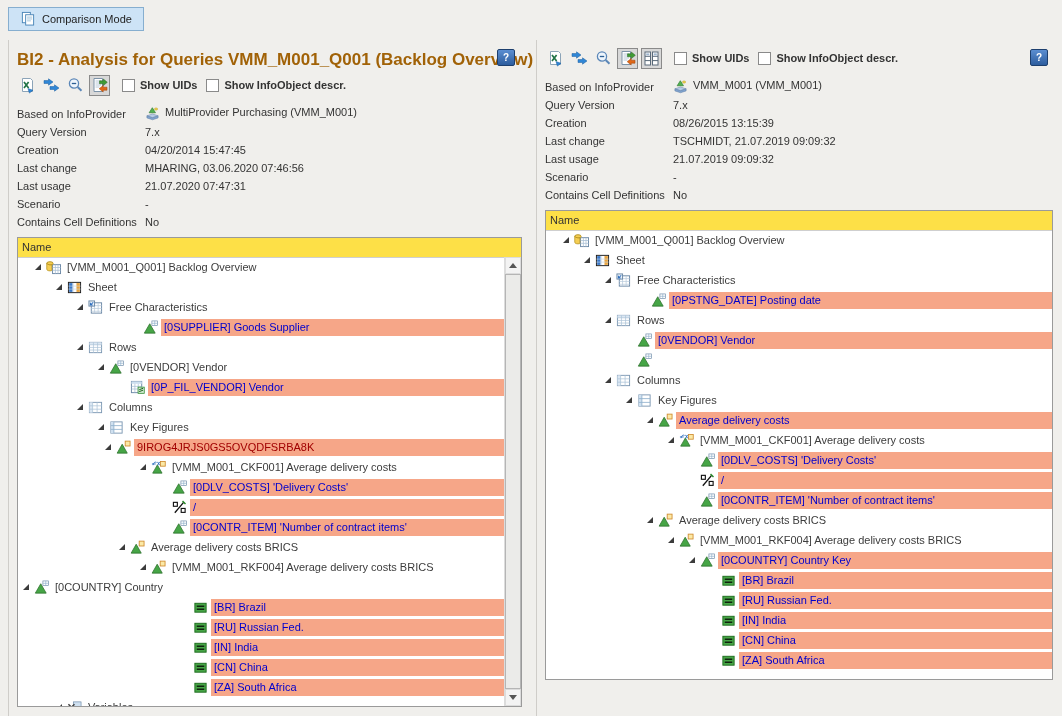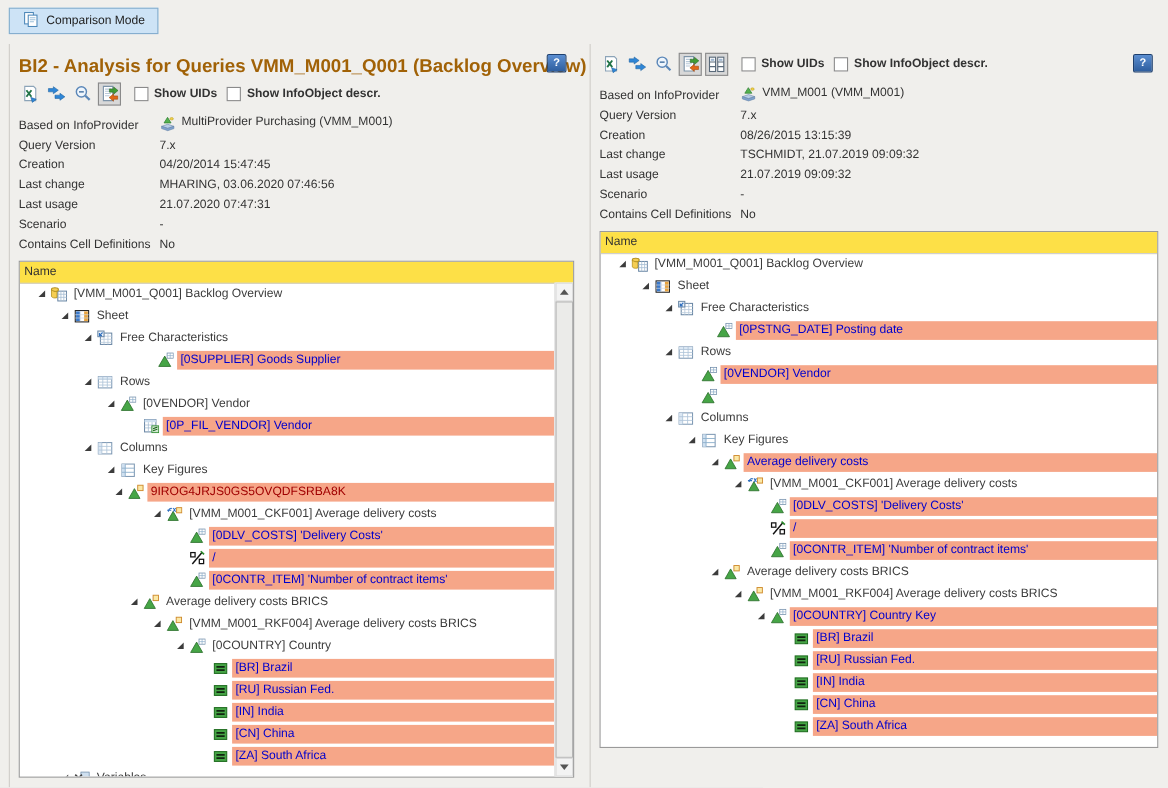--- a/index.html
+++ b/index.html
@@ -353,21 +353,21 @@
               <span class="tri"></span>
             </span>
             <span class="ticon">
               <svg class="ti" viewBox="0 0 16 16">
                 <path d="M6.6 4.5 12 14H1.2z" fill="#46a546" stroke="#2a6e2a" stroke-width=".8"></path>
                 <rect x="9.8" y="1.2" width="5.2" height="5.2" fill="#fbe9a6" stroke="#cf8a2d" stroke-width=".9"></rect>
               </svg>
             </span>
             <span class="tlab">[VMM_M001_RKF004] Average delivery costs BRICS</span>
           </div>
-          <div class="trow" style="padding-left: 138px; align-items: center;">
+          <div class="trow" style=" align-items: center;">
             <span class="exp">
               <span class="tri"></span>
             </span>
             <span class="ticon">
               <svg class="ti" viewBox="0 0 16 16">
                 <path d="M7.2 4 13 14H1.4z" fill="#46a546" stroke="#2a6e2a" stroke-width=".8"></path>
                 <rect x="9.5" y="1" width="6" height="5" fill="#fff" stroke="#6a87a5" stroke-width=".7"></rect>
                 <path d="M9.5 3.5h6M12.5 1v5" stroke="#8fb0cc" stroke-width=".7"></path>
               </svg>
             </span>

